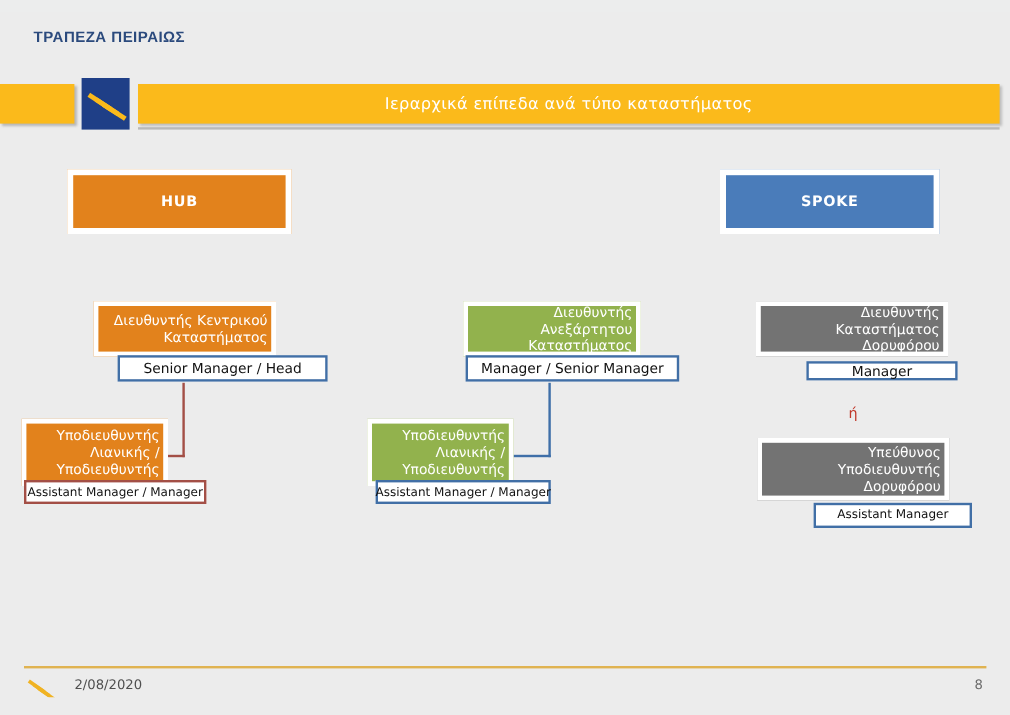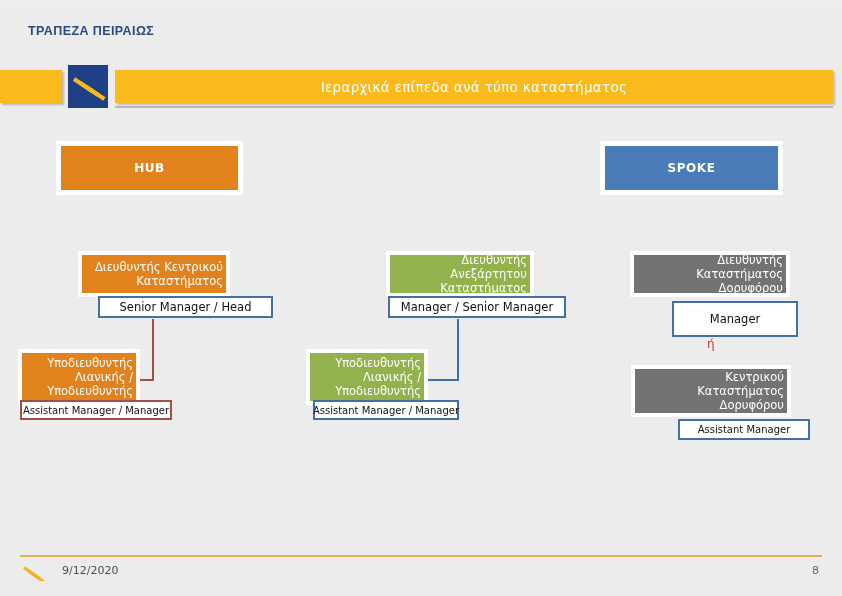--- a/index.html
+++ b/index.html
@@ -190,35 +190,35 @@
   <div class="rolebox green" style="left:306px;top:339px;width:122px;height:56px;">
     <span>Υποδιευθυντής Λιανικής / Υποδιευθυντής</span>
   </div>
   <div class="chip chip-blue" style="left:313px;top:390px;width:146px;height:20px;font-size:10px;">
     <span>Assistant Manager / Manager</span>
   </div>
 
   <div class="rolebox blue" style="left:630px;top:241px;width:160px;height:46px;">
     <span>Διευθυντής Καταστήματος Δορυφόρου</span>
   </div>
-  <div class="chip chip-blue" style="left:672px;top:291px;width:126px;height:36px;font-size:11.5px;">
+  <div class="chip chip-blue" style="left:672px;top:291px;width:126px;height:16px;font-size:11.5px;">
     <span>Manager</span>
   </div>
 
   <div class="or-note" style="left:707px;top:327px;">ή</div>
 
   <div class="rolebox blue" style="left:631px;top:355px;width:160px;height:52px;">
-    <span>Κεντρικού Καταστήματος Δορυφόρου</span>
+    <span>Υπεύθυνος Υποδιευθυντής Δορυφόρου</span>
   </div>
   <div class="chip chip-blue" style="left:678px;top:409px;width:132px;height:21px;font-size:10px;">
     <span>Assistant Manager</span>
   </div>
 
   <div class="footer-rule"></div>
   <div class="footer-logo">
     <i></i>
       <i></i>
       <i></i>
   </div>
-  <div class="footer-date">9/12/2020</div>
+  <div class="footer-date">2/08/2020</div>
   <div class="footer-page">8</div>
 
 </div>
 
 </body></html>

